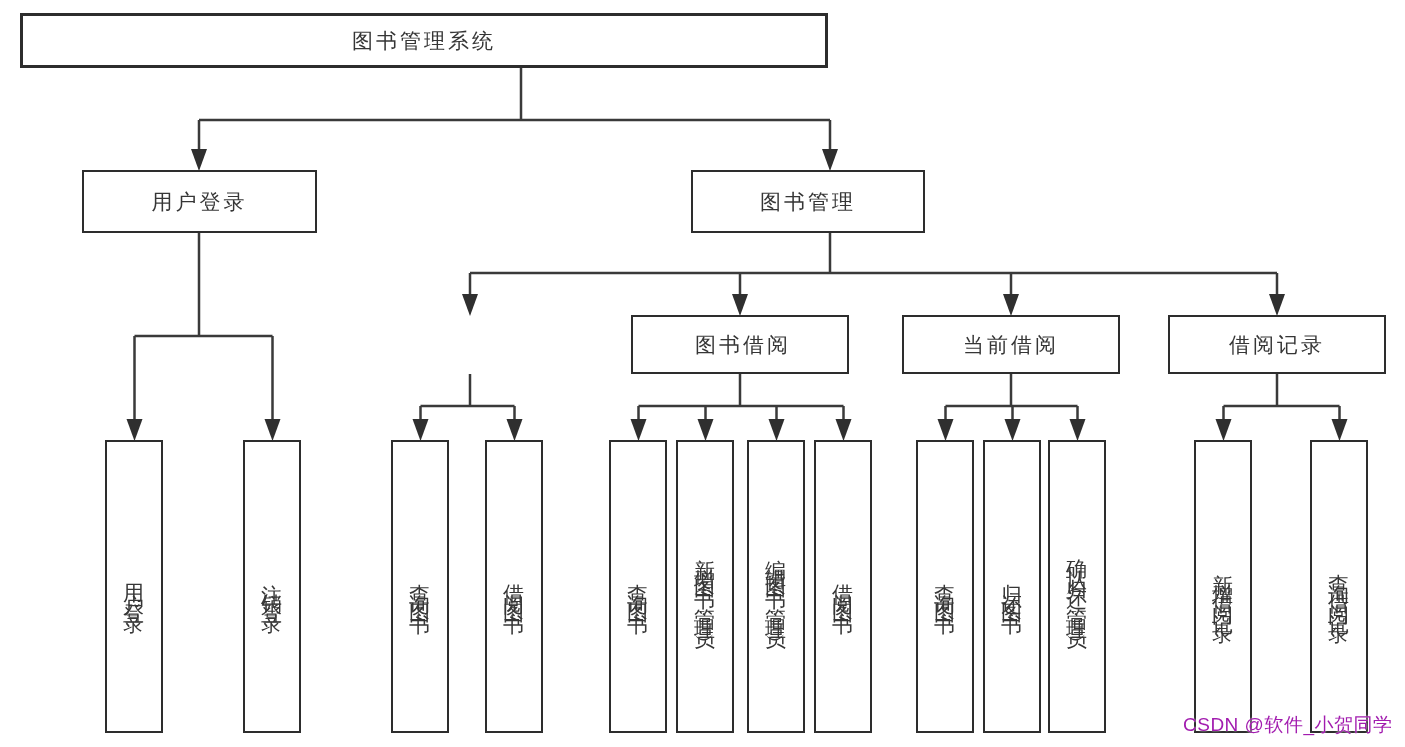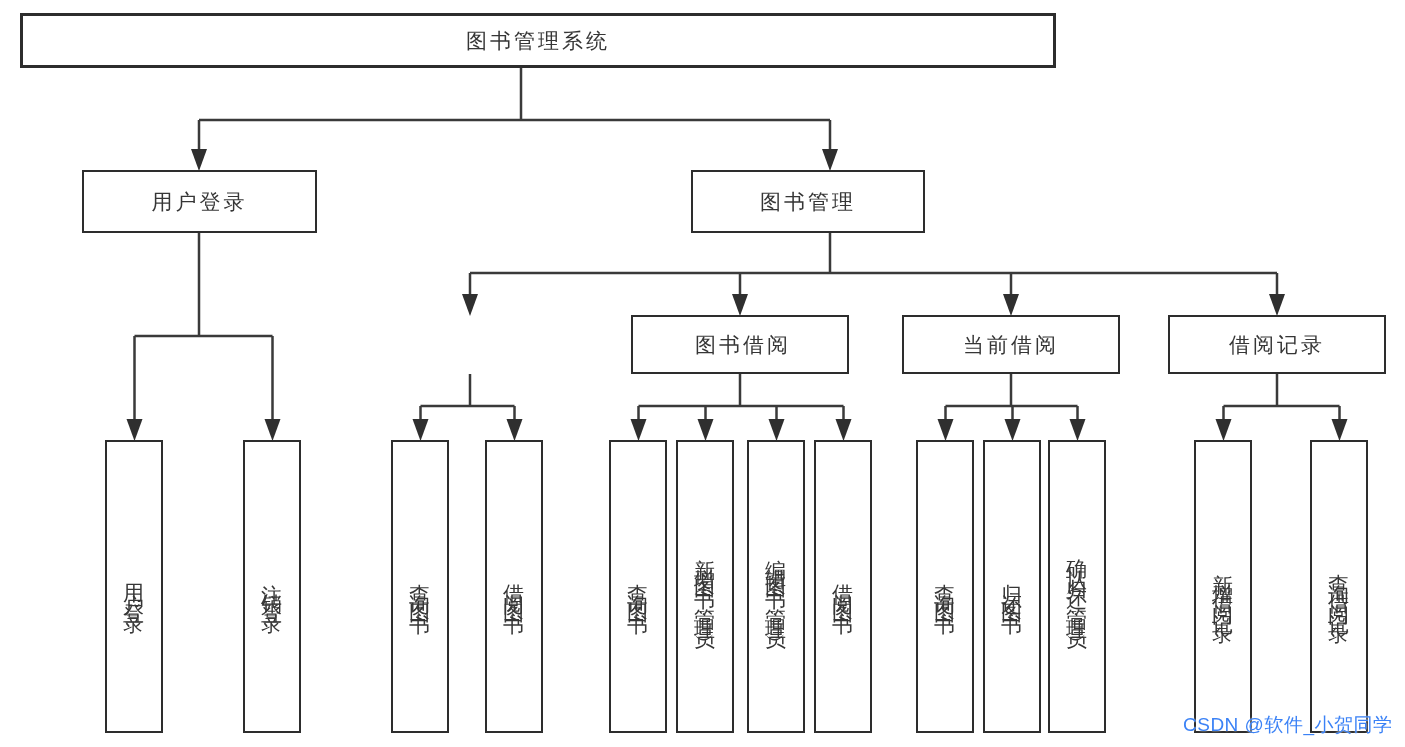--- a/index.html
+++ b/index.html
@@ -36,21 +36,21 @@
   .node.root { border-width: 3px; }
   .leaf .lbl {
     writing-mode: vertical-rl;
     text-orientation: mixed;
     font-size: 21px;
     letter-spacing: 10px;
     line-height: 1;
     white-space: nowrap;
   }
   
-  .root   { left: 20px;  top: 13px;  width: 1036px; height: 55px; }
+  .root   { left: 20px;  top: 13px;  width: 808px; height: 55px; }
   .l2-0   { left: 82px;  top: 170px; width: 235px;  height: 63px; }
   .l2-1   { left: 691px; top: 170px; width: 234px;  height: 63px; }
   .l3-0   { left: 360px; top: 315px; width: 219px;  height: 59px; }
   .l3-1   { left: 631px; top: 315px; width: 218px;  height: 59px; padding-left: 6px; }
   .l3-2   { left: 902px; top: 315px; width: 218px;  height: 59px; }
   .l3-3   { left: 1168px;top: 315px; width: 218px;  height: 59px; }
   .leaf   { top: 440px;  width: 58px; height: 293px; }
   .lf-0  { left: 105px; }  .lf-1  { left: 243px; }
   .lf-2  { left: 391px; }  .lf-3  { left: 485px; }
   .lf-4  { left: 609px; }  .lf-5  { left: 676px; }
@@ -58,21 +58,21 @@
   .lf-8  { left: 916px; }  .lf-9  { left: 983px; }
   .lf-10 { left: 1048px; } .lf-11 { left: 1194px; }
   .lf-12 { left: 1310px; }
   .watermark {
     position: absolute;
     left: 1183px;
     top: 712px;
     z-index: 2;
     font-size: 19px;
     letter-spacing: 0.5px;
-    color: #3b82f6;
+    color: #a21caf;
     white-space: nowrap;
     text-shadow: 0 0 2px #ffffff;
   }
 </style>
 </head>
 <body>
 
 <div class="stage">
 
   <svg class="connectors" viewBox="0 0 1405 747" xmlns="http://www.w3.org/2000/svg">

